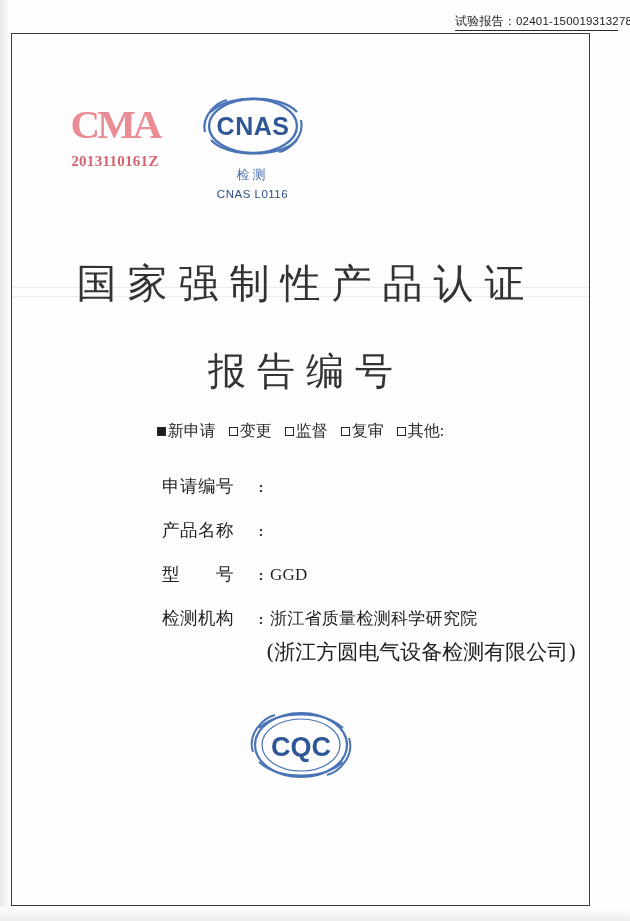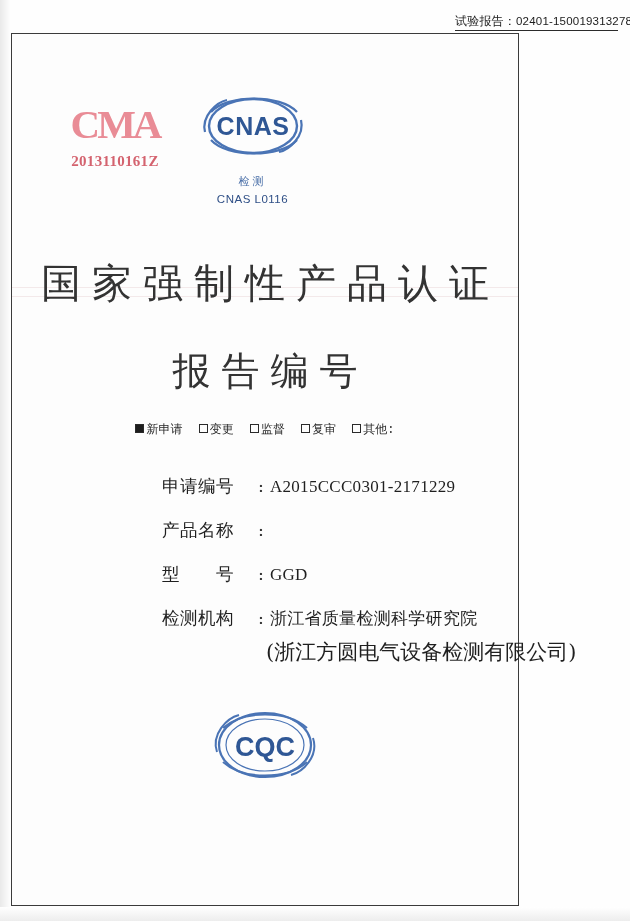--- a/index.html
+++ b/index.html
@@ -41,21 +41,21 @@
     left: 455px;
     width: 163px;
     height: 1px;
     background: #2b2b2b;
   }
   
   .frame {
     position: absolute;
     left: 11px;
     top: 33px;
-    width: 508px;
+    width: 579px;
     height: 873px;
     border: 1.5px solid #3b3b3b;
     box-sizing: border-box;
     background: #ffffff;
   }
   .frame-inner {
     position: absolute;
     left: 0;
     top: 0;
     right: 0;
@@ -108,22 +108,22 @@
     text-align: center;
   }
   .cnas-ring {
     position: relative;
     width: 112px;
     height: 72px;
     margin: 0 auto;
   }
   .cnas-ring svg { display:block; }
   .cnas-sub {
-    margin-top: 10px;
-    font-size: 11px;
+    margin-top: 2px;
+    font-size: 13px;
     color: #4a6fa8;
     letter-spacing: 3px;
   }
   .cnas-no {
     margin-top: 4px;
     font-family: "Liberation Sans", sans-serif;
     font-size: 11.5px;
     color: #2f4f86;
     letter-spacing: 0.5px;
   }
@@ -156,23 +156,23 @@
     text-indent: 11px;
   }
 
   
   .check-row {
     position: absolute;
     left: 0;
     right: 0;
     top: 387px;
     text-align: center;
-    font-size: 12px;
+    font-size: 16px;
     color: #2a2a2a;
-    font-family: Liberation Mono, monospace;
+    font-family: Liberation Serif, serif;
   }
   .check-item {
     margin-right: 9px;
     white-space: nowrap;
     display: inline-block;
   }
   .check-item:last-child { margin-right: 0; }
   .box {
     display: inline-block;
     width: 9px;
@@ -297,21 +297,20 @@
         <span class="check-item"><span class="box"></span><span>监督</span></span>
         <span class="check-item"><span class="box"></span><span>复审</span></span>
         <span class="check-item"><span class="box"></span><span>其他:</span></span>
       </div>
 
       <div class="fields">
 
         <div class="field-row">
           <span class="field-label">申请编号</span>
           <span class="field-colon">:</span>
-          <span class="field-value">A2015CCC0301-2171229</span>
         </div>
 
         <div class="field-row">
           <span class="field-label">产品名称</span>
           <span class="field-colon">:</span>
         </div>
 
         <div class="field-row">
           <span class="field-label">型　　号</span>
           <span class="field-colon">:</span>

